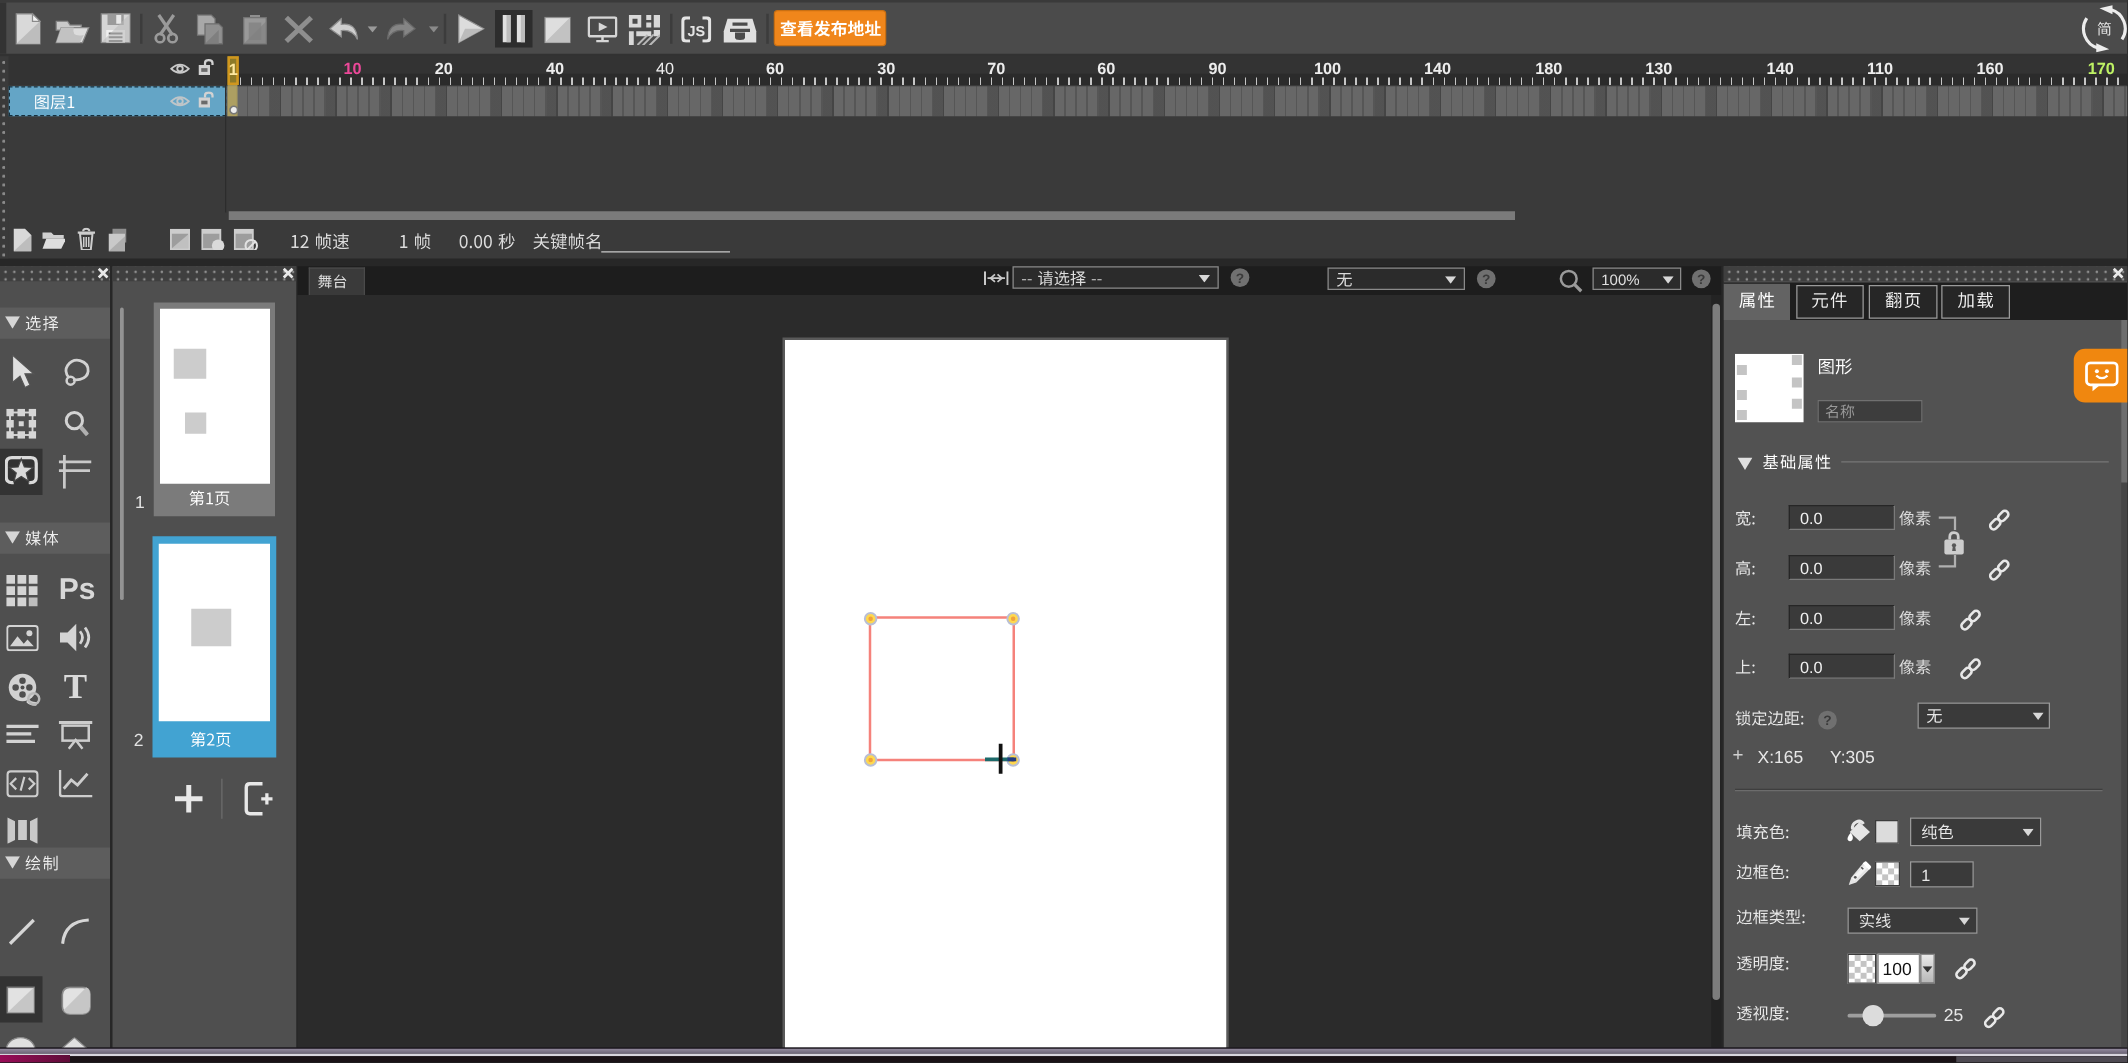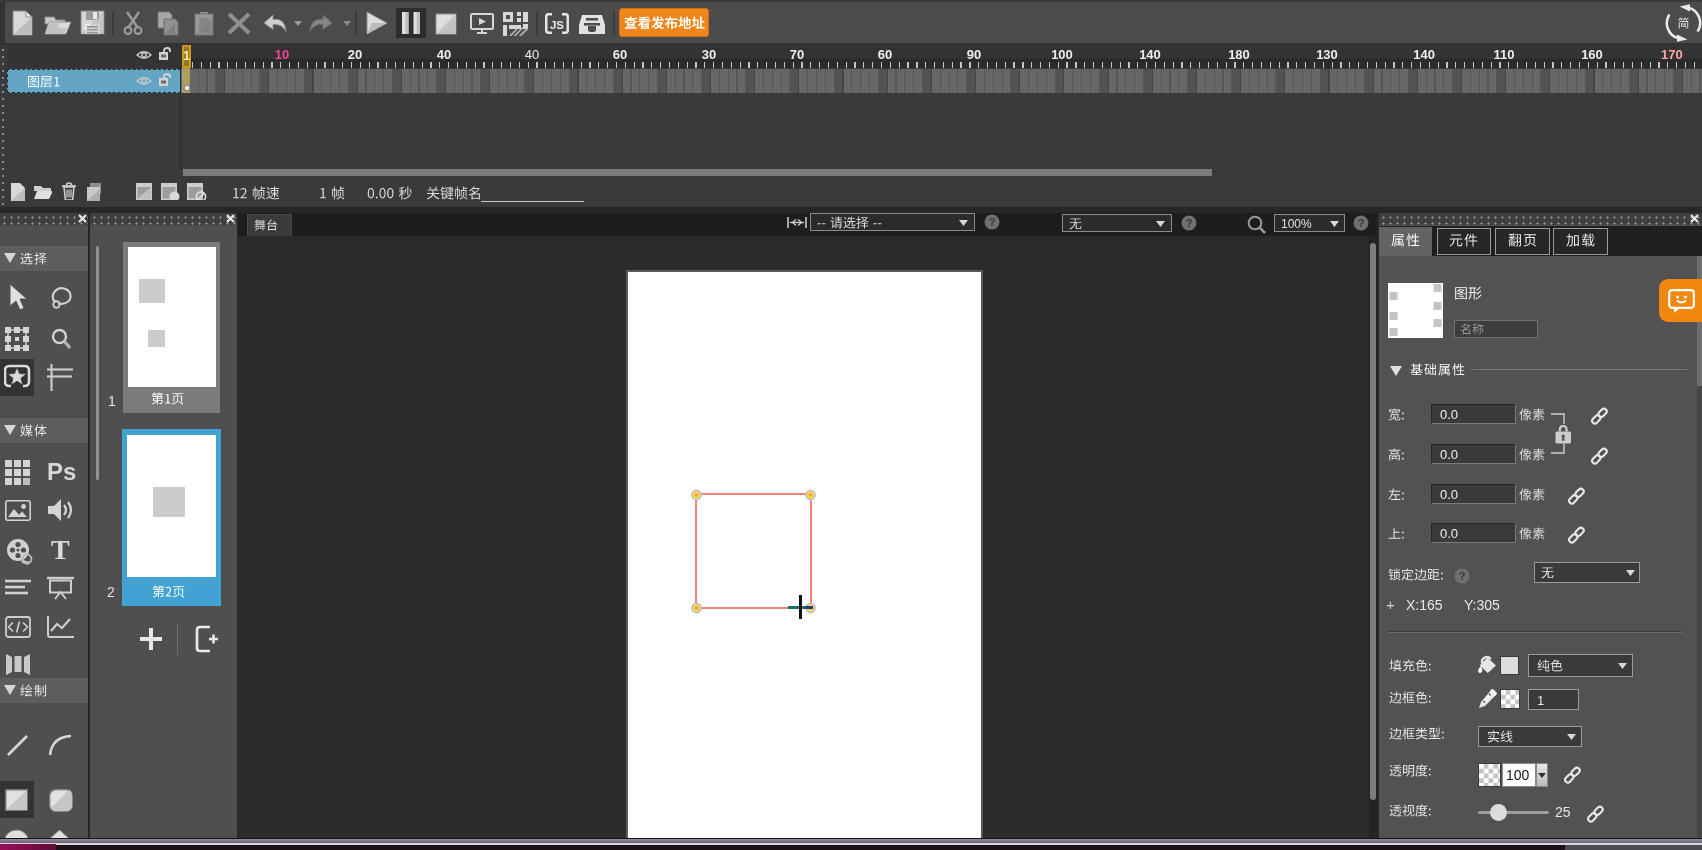--- a/index.html
+++ b/index.html
@@ -166,21 +166,21 @@
 <div class="tx" style="left:777px;top:48px;width:40px;text-align:center;font-size:13px;font-weight:bold;color:#ededed">70</div>
 <div class="tx" style="left:865px;top:48px;width:40px;text-align:center;font-size:13px;font-weight:bold;color:#ededed">60</div>
 <div class="tx" style="left:954px;top:48px;width:40px;text-align:center;font-size:13px;font-weight:bold;color:#ededed">90</div>
 <div class="tx" style="left:1042px;top:48px;width:40px;text-align:center;font-size:13px;font-weight:bold;color:#ededed">100</div>
 <div class="tx" style="left:1130px;top:48px;width:40px;text-align:center;font-size:13px;font-weight:bold;color:#ededed">140</div>
 <div class="tx" style="left:1219px;top:48px;width:40px;text-align:center;font-size:13px;font-weight:bold;color:#ededed">180</div>
 <div class="tx" style="left:1307px;top:48px;width:40px;text-align:center;font-size:13px;font-weight:bold;color:#ededed">130</div>
 <div class="tx" style="left:1395px;top:48px;width:40px;text-align:right;font-size:13px;font-weight:bold;color:#ededed">140</div>
 <div class="tx" style="left:1484px;top:48px;width:40px;text-align:center;font-size:13px;font-weight:bold;color:#ededed">110</div>
 <div class="tx" style="left:1572px;top:48px;width:40px;text-align:center;font-size:13px;font-weight:bold;color:#ededed">160</div>
-<div class="tx" style="left:1661px;top:48px;width:40px;text-align:left;font-size:13px;font-weight:bold;color:#fca5a5">170</div>
+<div class="tx" style="left:1661px;top:48px;width:40px;text-align:center;font-size:13px;font-weight:bold;color:#bef264">170</div>
 <div class="ab" style="left:136px;top:50px">
     <svg width="16" height="10" viewBox="0 0 16 10">
       <path d="M1 5 Q8 -1.5 15 5 Q8 11.5 1 5 z" fill="none" stroke="#c9c9c9" stroke-width="1.4"></path>
       <circle cx="8" cy="5" r="2.2" fill="none" stroke="#c9c9c9" stroke-width="1.5"></circle>
     </svg>
   </div>
 <div class="ab" style="left:158px;top:47px">
     <svg width="15" height="14" viewBox="0 0 15 14">
       <rect x="1" y="5" width="9" height="8" fill="#d2d2d2"></rect>
       <rect x="3" y="7.5" width="5" height="3" fill="#6a6a6a"></rect>

